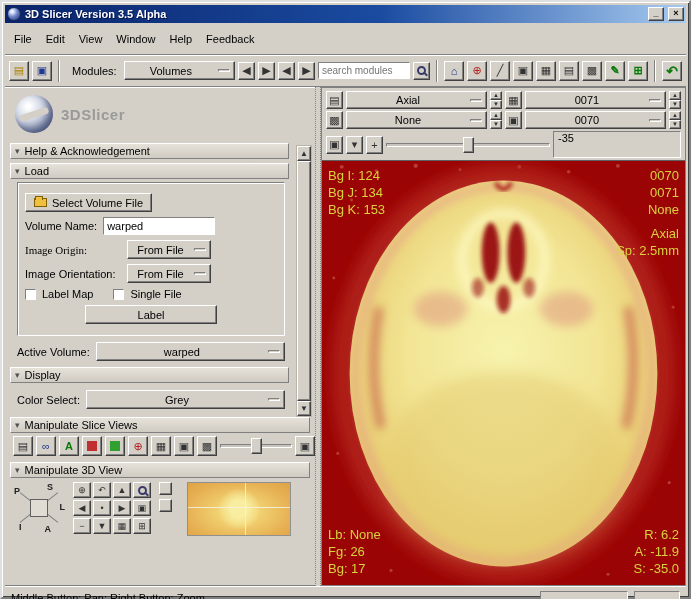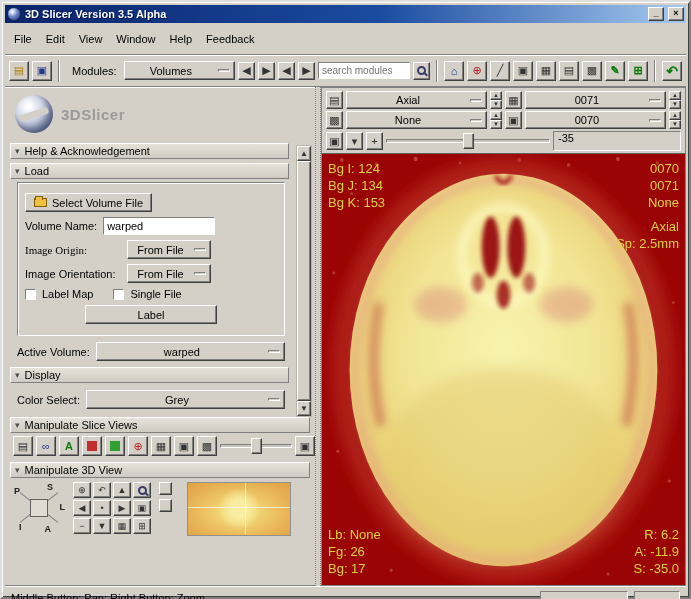--- a/index.html
+++ b/index.html
@@ -133,21 +133,21 @@
 
   
   .slice-controls { background:#d4d0c8; padding:3px 4px 2px 4px; border-bottom:1px solid #606060; }
   .sc-row { display:flex; align-items:center; gap:3px; margin-bottom:2px; }
   .sc-row .combo { flex:1; height:18px; }
   .spin { width:12px; height:18px; display:flex; flex-direction:column; flex:none; }
   .spin div { flex:1; font-size:6px; line-height:7px; text-align:center; color:#303030; cursor:pointer;
     background:#d4d0c8; border:1px solid; border-color:#fff #404040 #404040 #fff; box-shadow:inset -1px -1px 0 #808080;}
   .sc-row3 { display:flex; align-items:center; gap:3px; }
   .sc-row3 .slider { flex:1; }
-  .offset-box { width:128px; height:20px; font-size:11px; padding:0 4px; color:#000;
+  .offset-box { width:128px; height:27px; font-size:11px; padding:0 4px; color:#000;
     background:#d4d0c8; border:1px solid; border-color:#808080 #fff #fff #808080; flex:none;}
 
   .image-area { flex:1; position:relative; background:#a21caf; overflow:hidden; cursor:crosshair;}
   .image-area svg { position:absolute; inset:0; width:100%; height:100%; }
   .ov { position:absolute; color:#d9d23e; font-size:13px; line-height:17px; white-space:pre; }
   .ov.right { text-align:right; }
 
   
   .statusbar { height:22px; display:flex; align-items:center; gap:6px; padding:0 6px;
     border-top:1px solid #ffffff; box-shadow:0 -1px 0 #808080; font-size:11px; }

